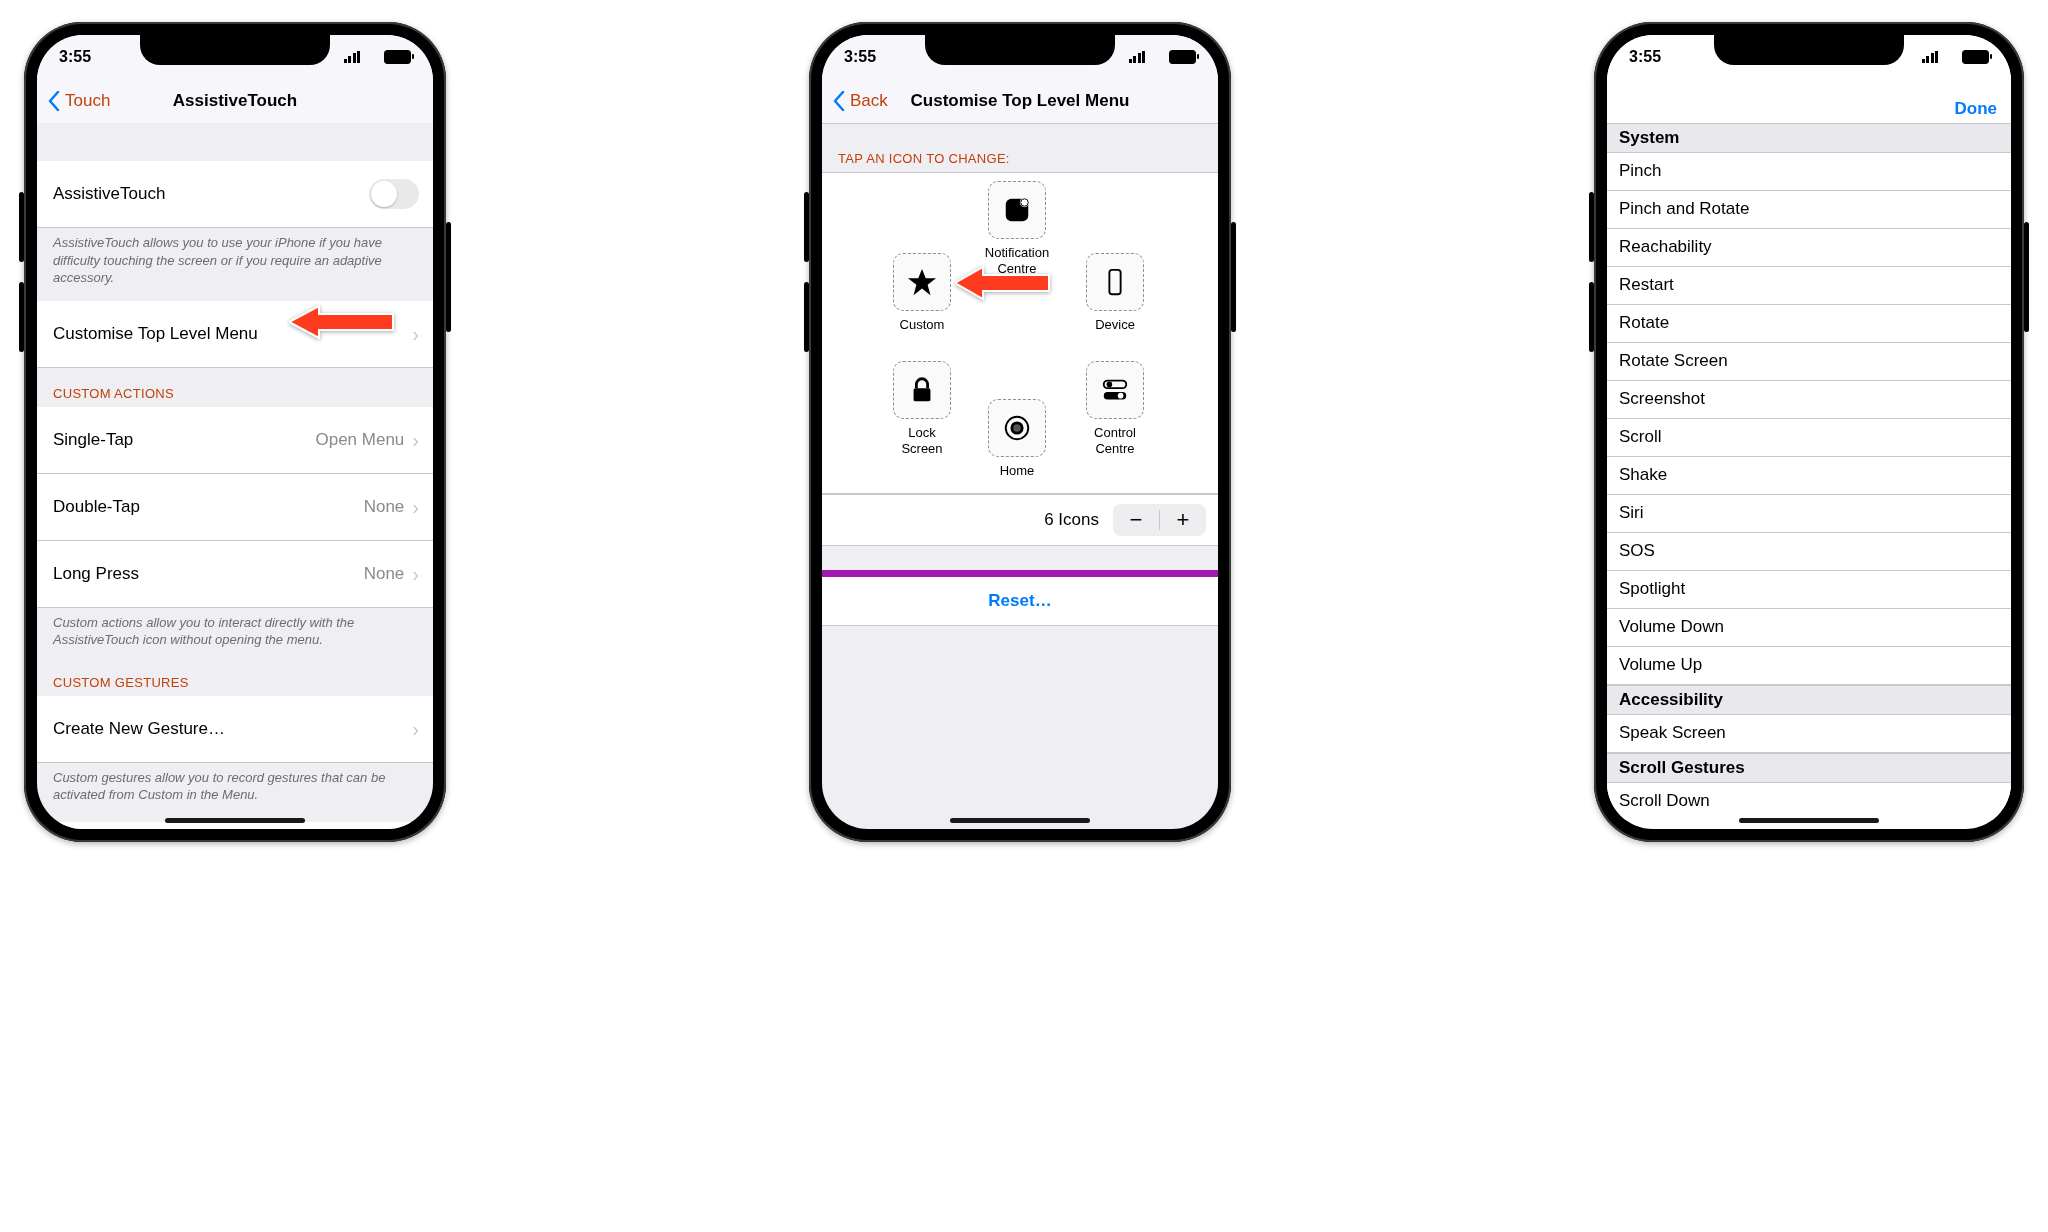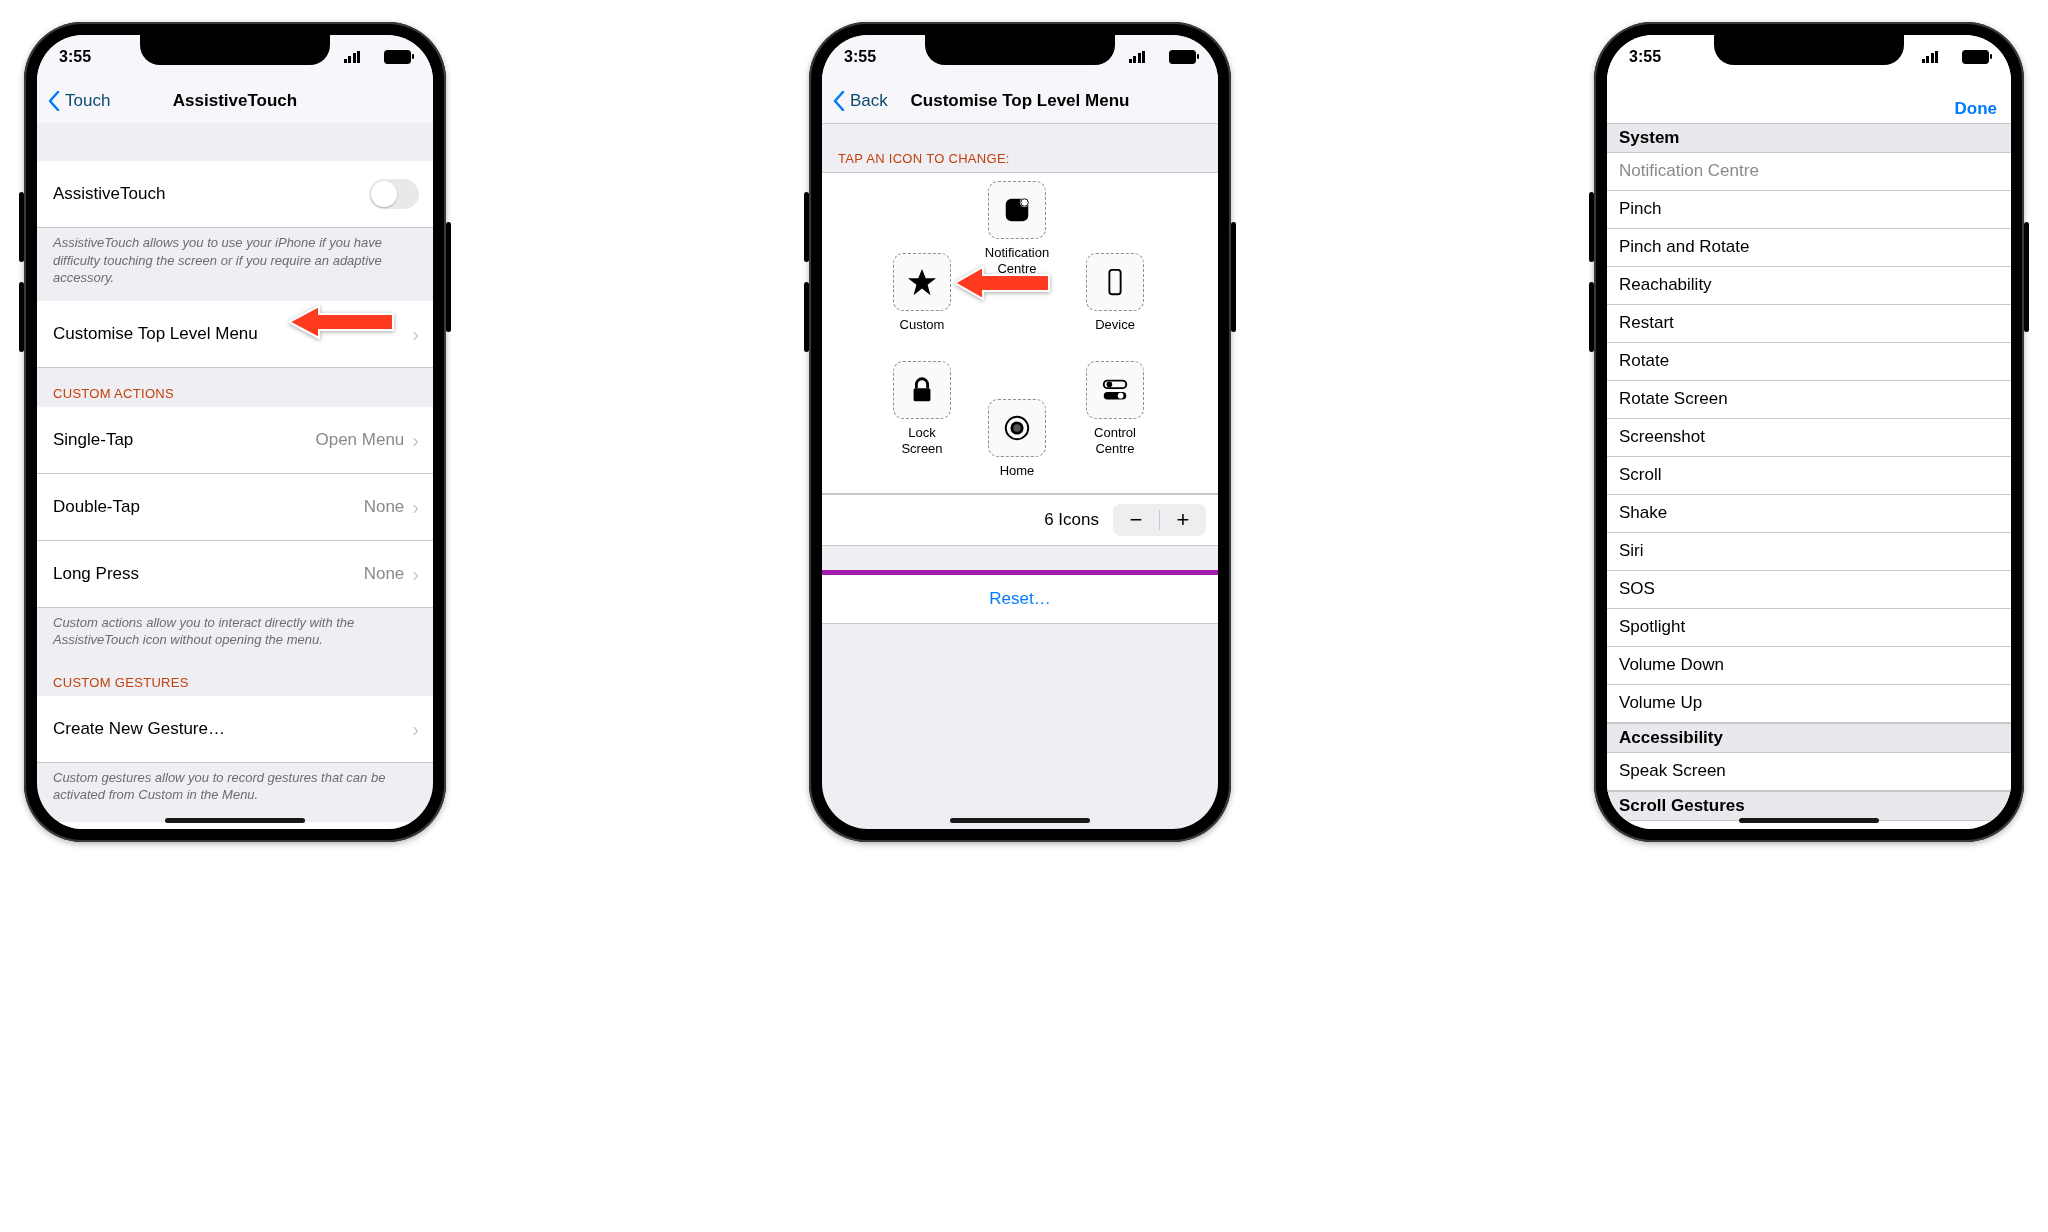--- a/index.html
+++ b/index.html
@@ -116,21 +116,21 @@
     position: relative;
     justify-content:center;
   }
   .nav-back {
     position:absolute;
     left:10px;
     top:0;bottom:0;
     display:flex;
     align-items:center;
     gap:4px;
-    color:#0c4a6e;
+    color:#c2410c;
     font-size:17px;
   }
   .nav-back svg { width:14px; height:20px; }
   .nav-title { font-size:17px; font-weight:600; }
   .nav-done {
     position:absolute;
     right:14px; top:16px; bottom:0;
     display:flex;align-items:center;
     color:#007aff;
     font-weight:600;
@@ -218,25 +218,26 @@
     overflow:hidden;
     height:32px;
   }
   .stepper button {
     width:46px;border:0;background:transparent;font-size:22px;color:#000;
   }
   .stepper .divider { width:1px;background:#c8c7cc;height:20px;align-self:center;}
 
   .reset-row {
     background:#fff;
-    border-top:5px solid #a21caf;
+    border-top:7px solid #a21caf;
     border-bottom:1px solid #c8c7cc;
     height:48px;display:flex;align-items:center;justify-content:center;
     color:#007aff;font-size:17px;
     margin-top:24px;
+    font-weight:bold;
   }
 
   
   .p3-header {
     background:#e9e8ed;
     border-top:1px solid #c8c7cc;
     border-bottom:1px solid #c8c7cc;
     padding:4px 12px;
     font-size:17px;
     font-weight:600;
@@ -508,21 +509,20 @@
 
       <div class="navbar" style="background:#fff;">
         <div class="nav-done">
           <span>Done</span>
         </div>
       </div>
 
       <div class="content" style="top:88px;">
         <div class="p3-header">System</div>
 
-        <div class="p3-item disabled">Notification Centre</div>
         <div class="p3-item">Pinch</div>
         <div class="p3-item">Pinch and Rotate</div>
         <div class="p3-item">Reachability</div>
         <div class="p3-item">Restart</div>
         <div class="p3-item">Rotate</div>
         <div class="p3-item">Rotate Screen</div>
         <div class="p3-item" style="position:relative;">Screenshot</div>
         <div class="p3-item">Scroll</div>
         <div class="p3-item">Shake</div>
         <div class="p3-item">Siri</div>

